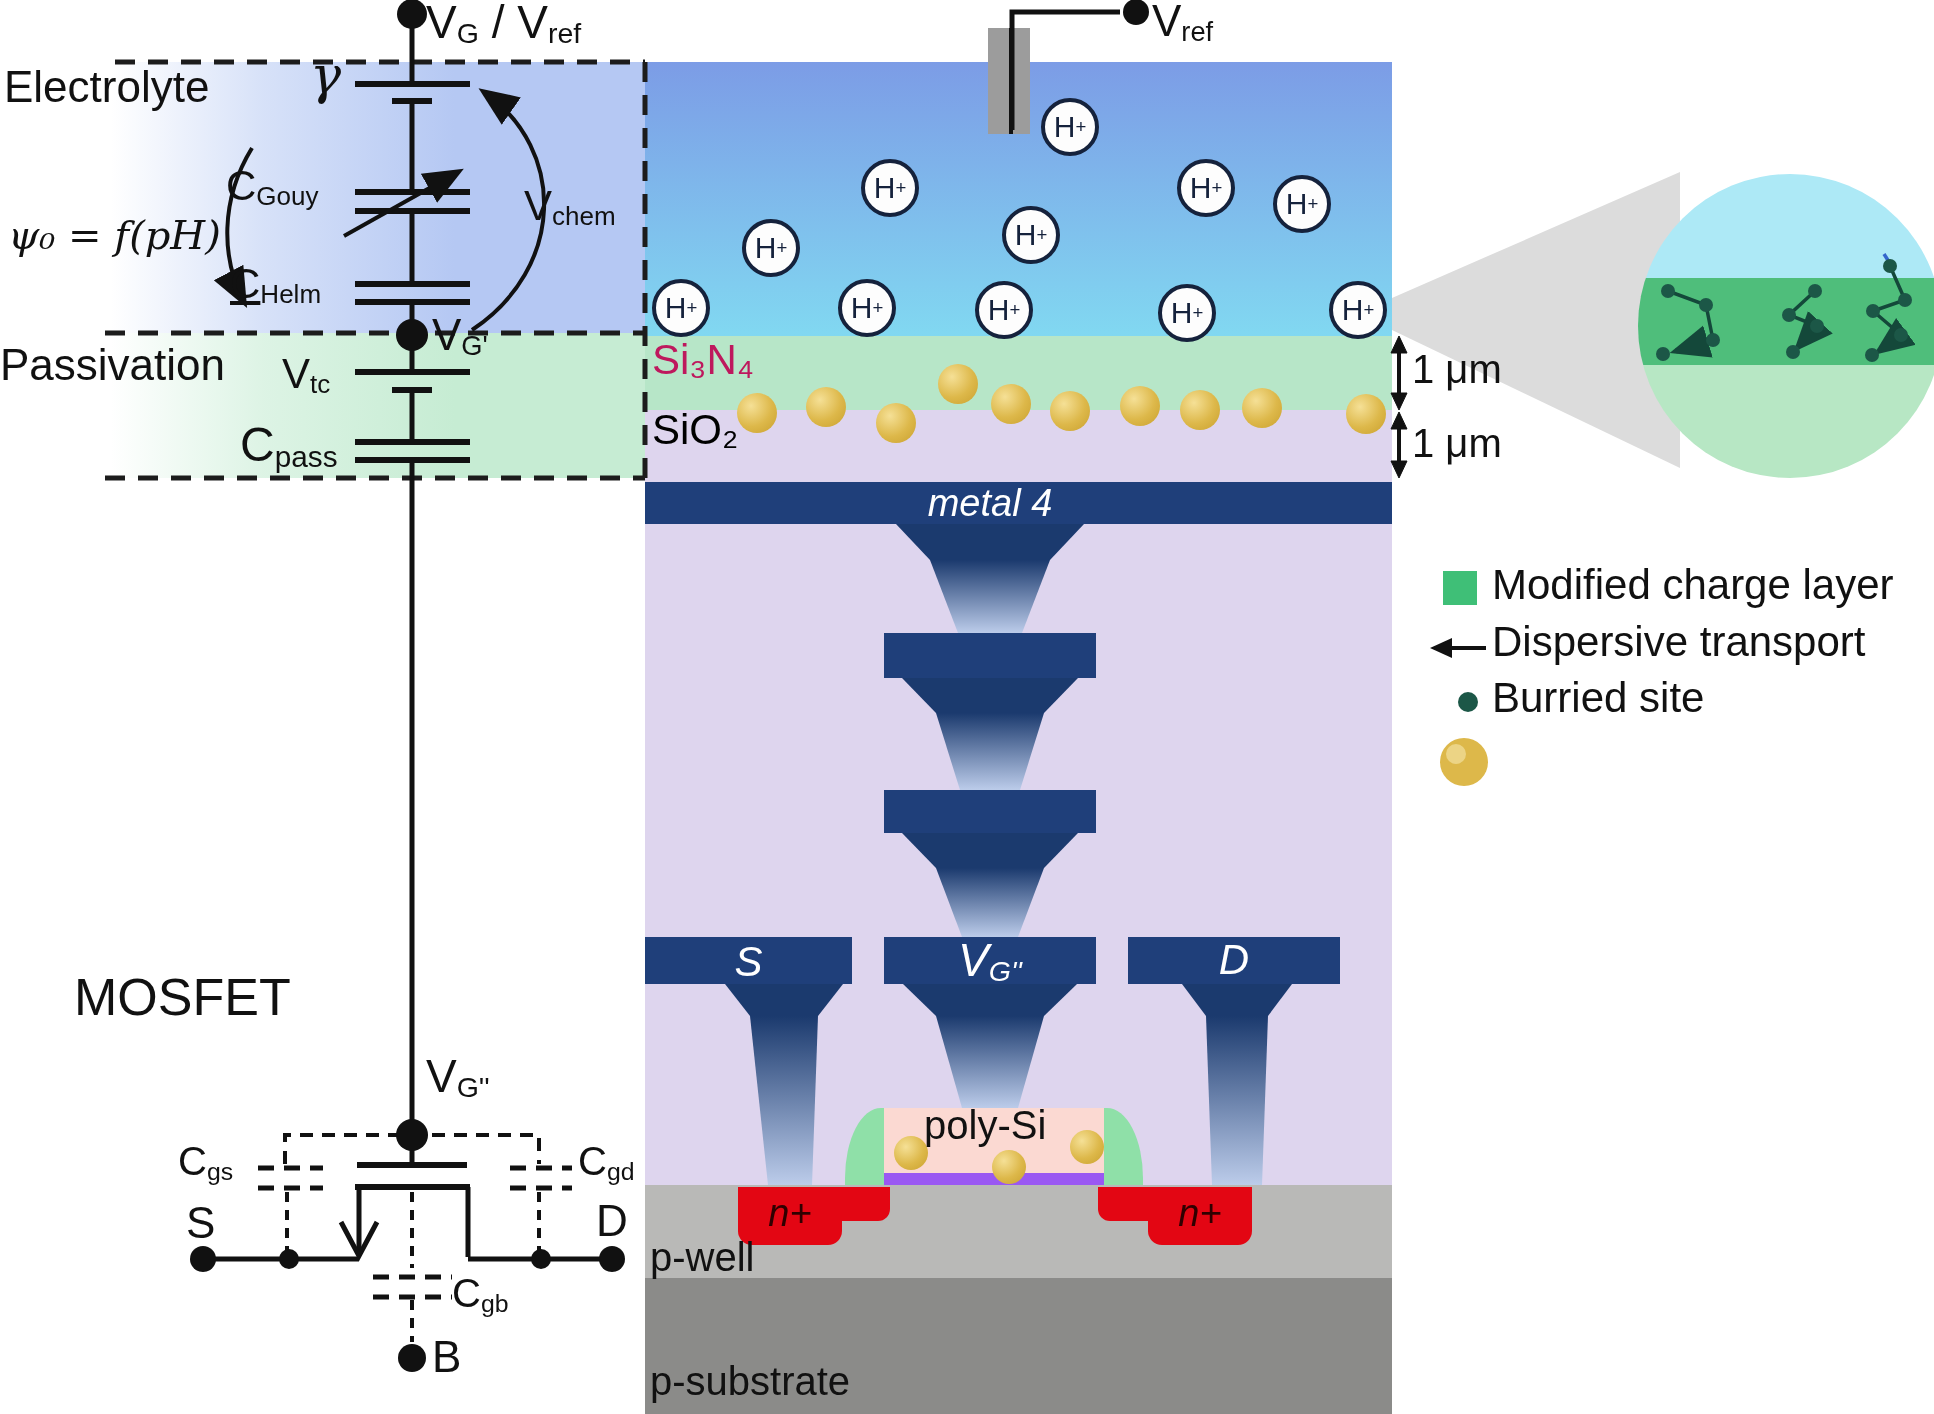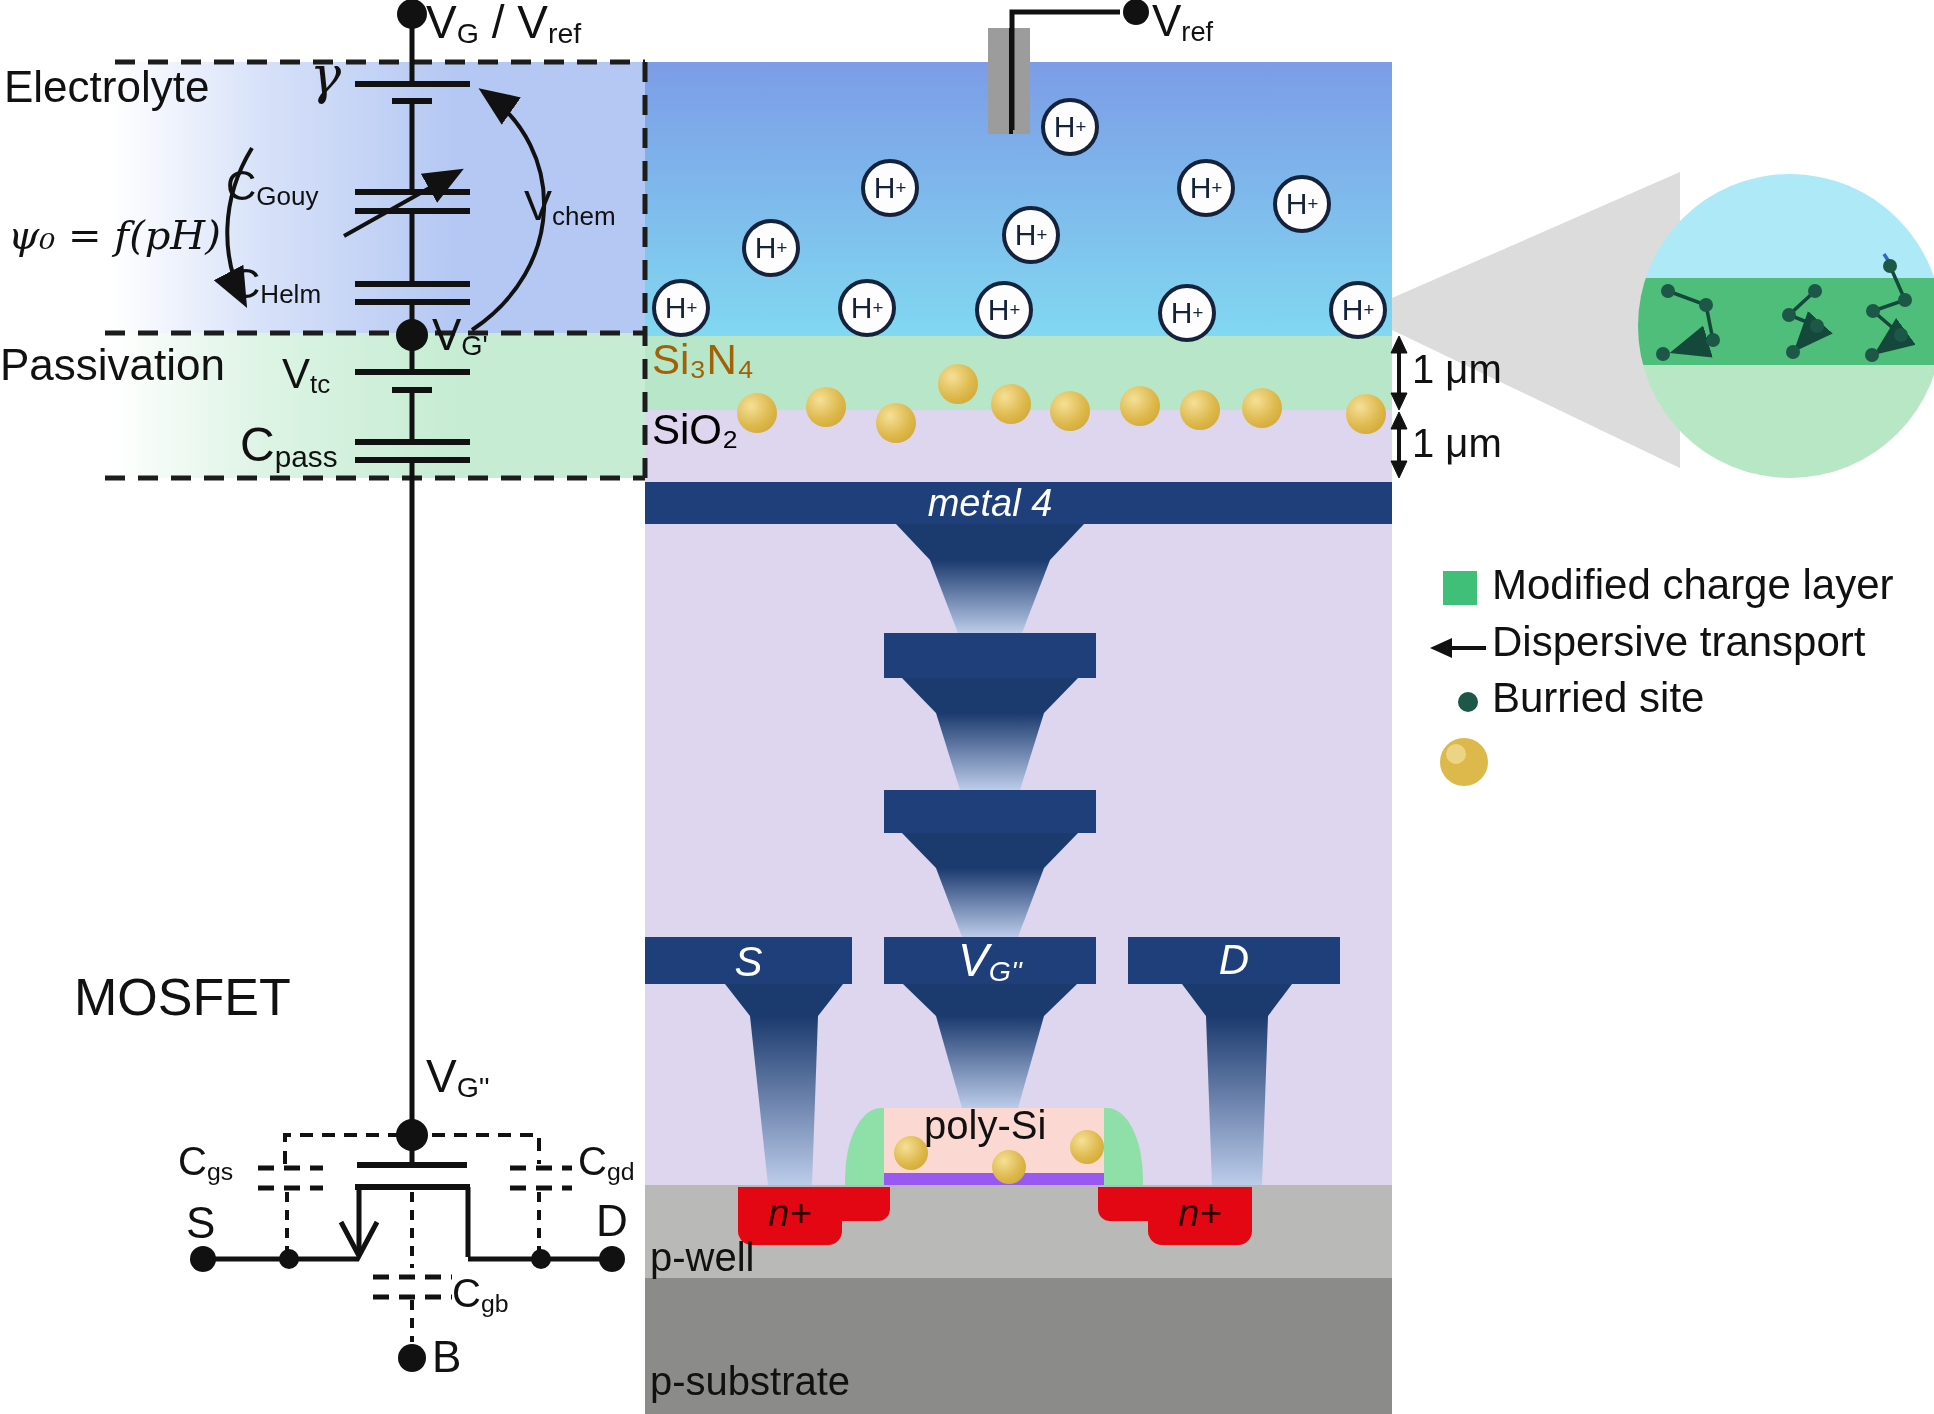--- a/index.html
+++ b/index.html
@@ -249,21 +249,21 @@
   <div class="lbl serifit" style="left:8px;top:214px;font-size:40px;">ψ₀ = f(pH)</div>
   <div class="lbl serifit" style="left:310px;top:48px;font-size:52px;">γ</div>
 
   <div class="lbl" style="left:426px;top:-2px;font-size:46px;">
     <span>V</span><sub>G</sub><span> / </span><span>V</span><sub>ref</sub>
   </div>
 
   <div class="lbl" style="left:226px;top:164px;font-size:42px;">
     <span>C</span><sub>Gouy</sub>
   </div>
-  <div class="lbl" style="left:230px;top:262px;font-size:42px;">
+  <div class="lbl" style="left:230px;top:262px;font-size:42px;text-decoration:underline;">
     <span>C</span><sub>Helm</sub>
   </div>
   <div class="lbl" style="left:524px;top:184px;font-size:42px;">
     <span>V</span><sub>chem</sub>
   </div>
   <div class="lbl" style="left:432px;top:312px;font-size:44px;">
     <span>V</span><sub>G'</sub>
   </div>
   <div class="lbl" style="left:282px;top:352px;font-size:42px;">
     <span>V</span><sub>tc</sub>
@@ -283,21 +283,21 @@
   <div class="lbl" style="left:452px;top:1272px;font-size:40px;">
     <span>C</span><sub>gb</sub>
   </div>
   <div class="lbl" style="left:186px;top:1200px;font-size:44px;">S</div>
   <div class="lbl" style="left:596px;top:1198px;font-size:44px;">D</div>
   <div class="lbl" style="left:432px;top:1334px;font-size:44px;">B</div>
 
   <div class="lbl" style="left:1152px;top:-2px;font-size:44px;">
     <span>V</span><sub>ref</sub>
   </div>
-  <div class="lbl" style="left:652px;top:338px;font-size:42px;color:#a16207;">Si₃N₄</div>
+  <div class="lbl" style="left:652px;top:338px;font-size:42px;color:#be185d;">Si₃N₄</div>
   <div class="lbl" style="left:652px;top:408px;font-size:42px;color:#000000;">SiO₂</div>
   <div class="lbl center white" style="left:880px;top:484px;width:220px;font-size:38px;">metal 4</div>
   <div class="lbl center white" style="left:645px;top:940px;width:207px;font-size:42px;">S</div>
   <div class="lbl center white" style="left:884px;top:936px;width:212px;font-size:46px;">
     <span>V</span><sub>G''</sub>
   </div>
   <div class="lbl center white" style="left:1128px;top:938px;width:212px;font-size:42px;">D</div>
   <div class="lbl" style="left:924px;top:1104px;font-size:40px;">poly-Si</div>
   <div class="lbl center" style="left:738px;top:1194px;width:104px;font-size:38px;color:#300000;">n+</div>
   <div class="lbl center" style="left:1148px;top:1194px;width:104px;font-size:38px;color:#300000;">n+</div>

